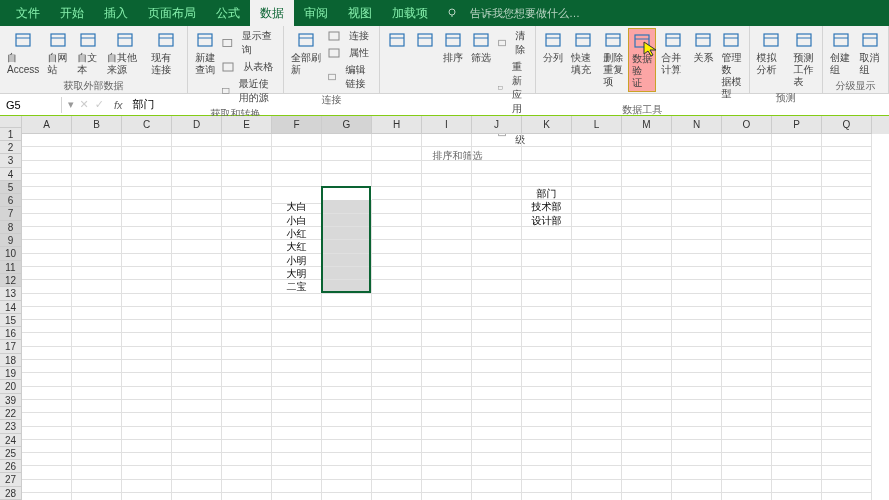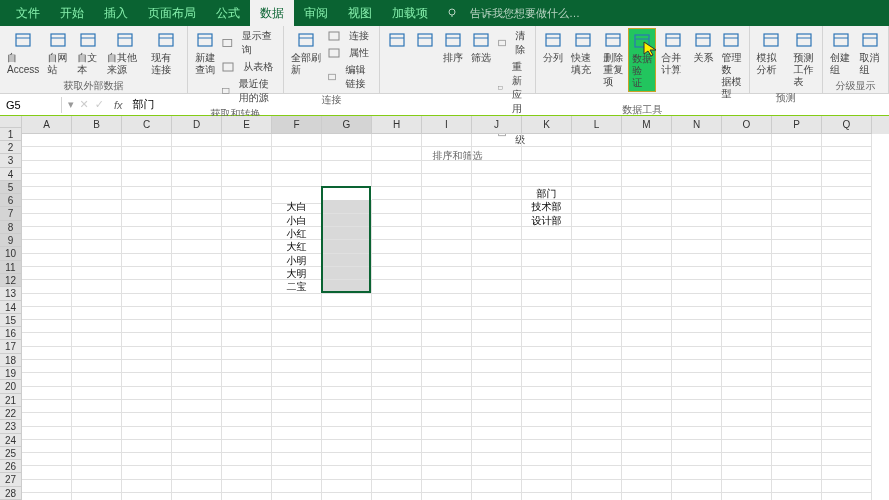--- a/index.html
+++ b/index.html
@@ -8,21 +8,21 @@
 .menubar { background: #0a6332; height: 26px; display: flex; align-items: center; padding-left: 6px; }
 .menu-tab { color: #86efac; padding: 5px 10px; cursor: pointer; font-size: 12px; }
 .menu-tab.active { background: #f1f1f1; color: #0a6332; }
 .tell-me { color: #b8d4c2; font-size: 11px; margin-left: 8px; display: flex; align-items: center; gap: 12px; }
 
 .ribbon { background: #f1f1f1; height: 68px; display: flex; border-bottom: 1px solid #d4d4d4; }
 .ribbon-group { display: flex; flex-direction: column; border-right: 1px solid #d4d4d4; padding: 2px 4px 1px; }
 .ribbon-items { display: flex; align-items: flex-start; flex: 1; gap: 2px; }
 .ribbon-label { text-align: center; color: #666; font-size: 10px; padding-top: 1px; }
 .rb-btn { display: flex; flex-direction: column; align-items: center; padding: 2px 3px; cursor: pointer; font-size: 10px; color: #444; line-height: 1.2; }
-.rb-btn.highlighted { background: #22c55e; border: 1px solid #c9a227; }
+.rb-btn.highlighted { background: #fca5a5; border: 1px solid #c9a227; }
 .rb-icon { width: 20px; height: 20px; display: flex; align-items: center; justify-content: center; margin-bottom: 2px; }
 .rb-icon svg { width: 18px; height: 18px; }
 .rb-small-col { display: flex; flex-direction: column; gap: 1px; }
 .rb-small { display: flex; align-items: center; gap: 9px; padding: 1px 2px; font-size: 10px; color: #444; cursor: pointer; }
 .rb-small svg { width: 12px; height: 12px; }
 
 .formula-bar { height: 22px; display: flex; align-items: center; border-bottom: 1px solid #84cc16; background: #fff; }
 .name-box { width: 62px; border-right: 1px solid #d4d4d4; padding: 2px 6px; font-size: 11px; }
 .fx-btns { display: flex; gap: 6px; padding: 0 6px; color: #999; }
 .fx-label { font-style: italic; color: #666; padding: 0 4px; }
@@ -395,21 +395,21 @@
         <div class="rowh sel">11</div>
         <div class="rowh sel">12</div>
         <div class="rowh">13</div>
         <div class="rowh">14</div>
         <div class="rowh">15</div>
         <div class="rowh">16</div>
         <div class="rowh">17</div>
         <div class="rowh">18</div>
         <div class="rowh">19</div>
         <div class="rowh">20</div>
-        <div class="rowh">21</div>
+        <div class="rowh">39</div>
         <div class="rowh">22</div>
         <div class="rowh">23</div>
         <div class="rowh">24</div>
         <div class="rowh">25</div>
         <div class="rowh">26</div>
         <div class="rowh">27</div>
         <div class="rowh">28</div>
       </div>
   </div>
   <div class="grid">

